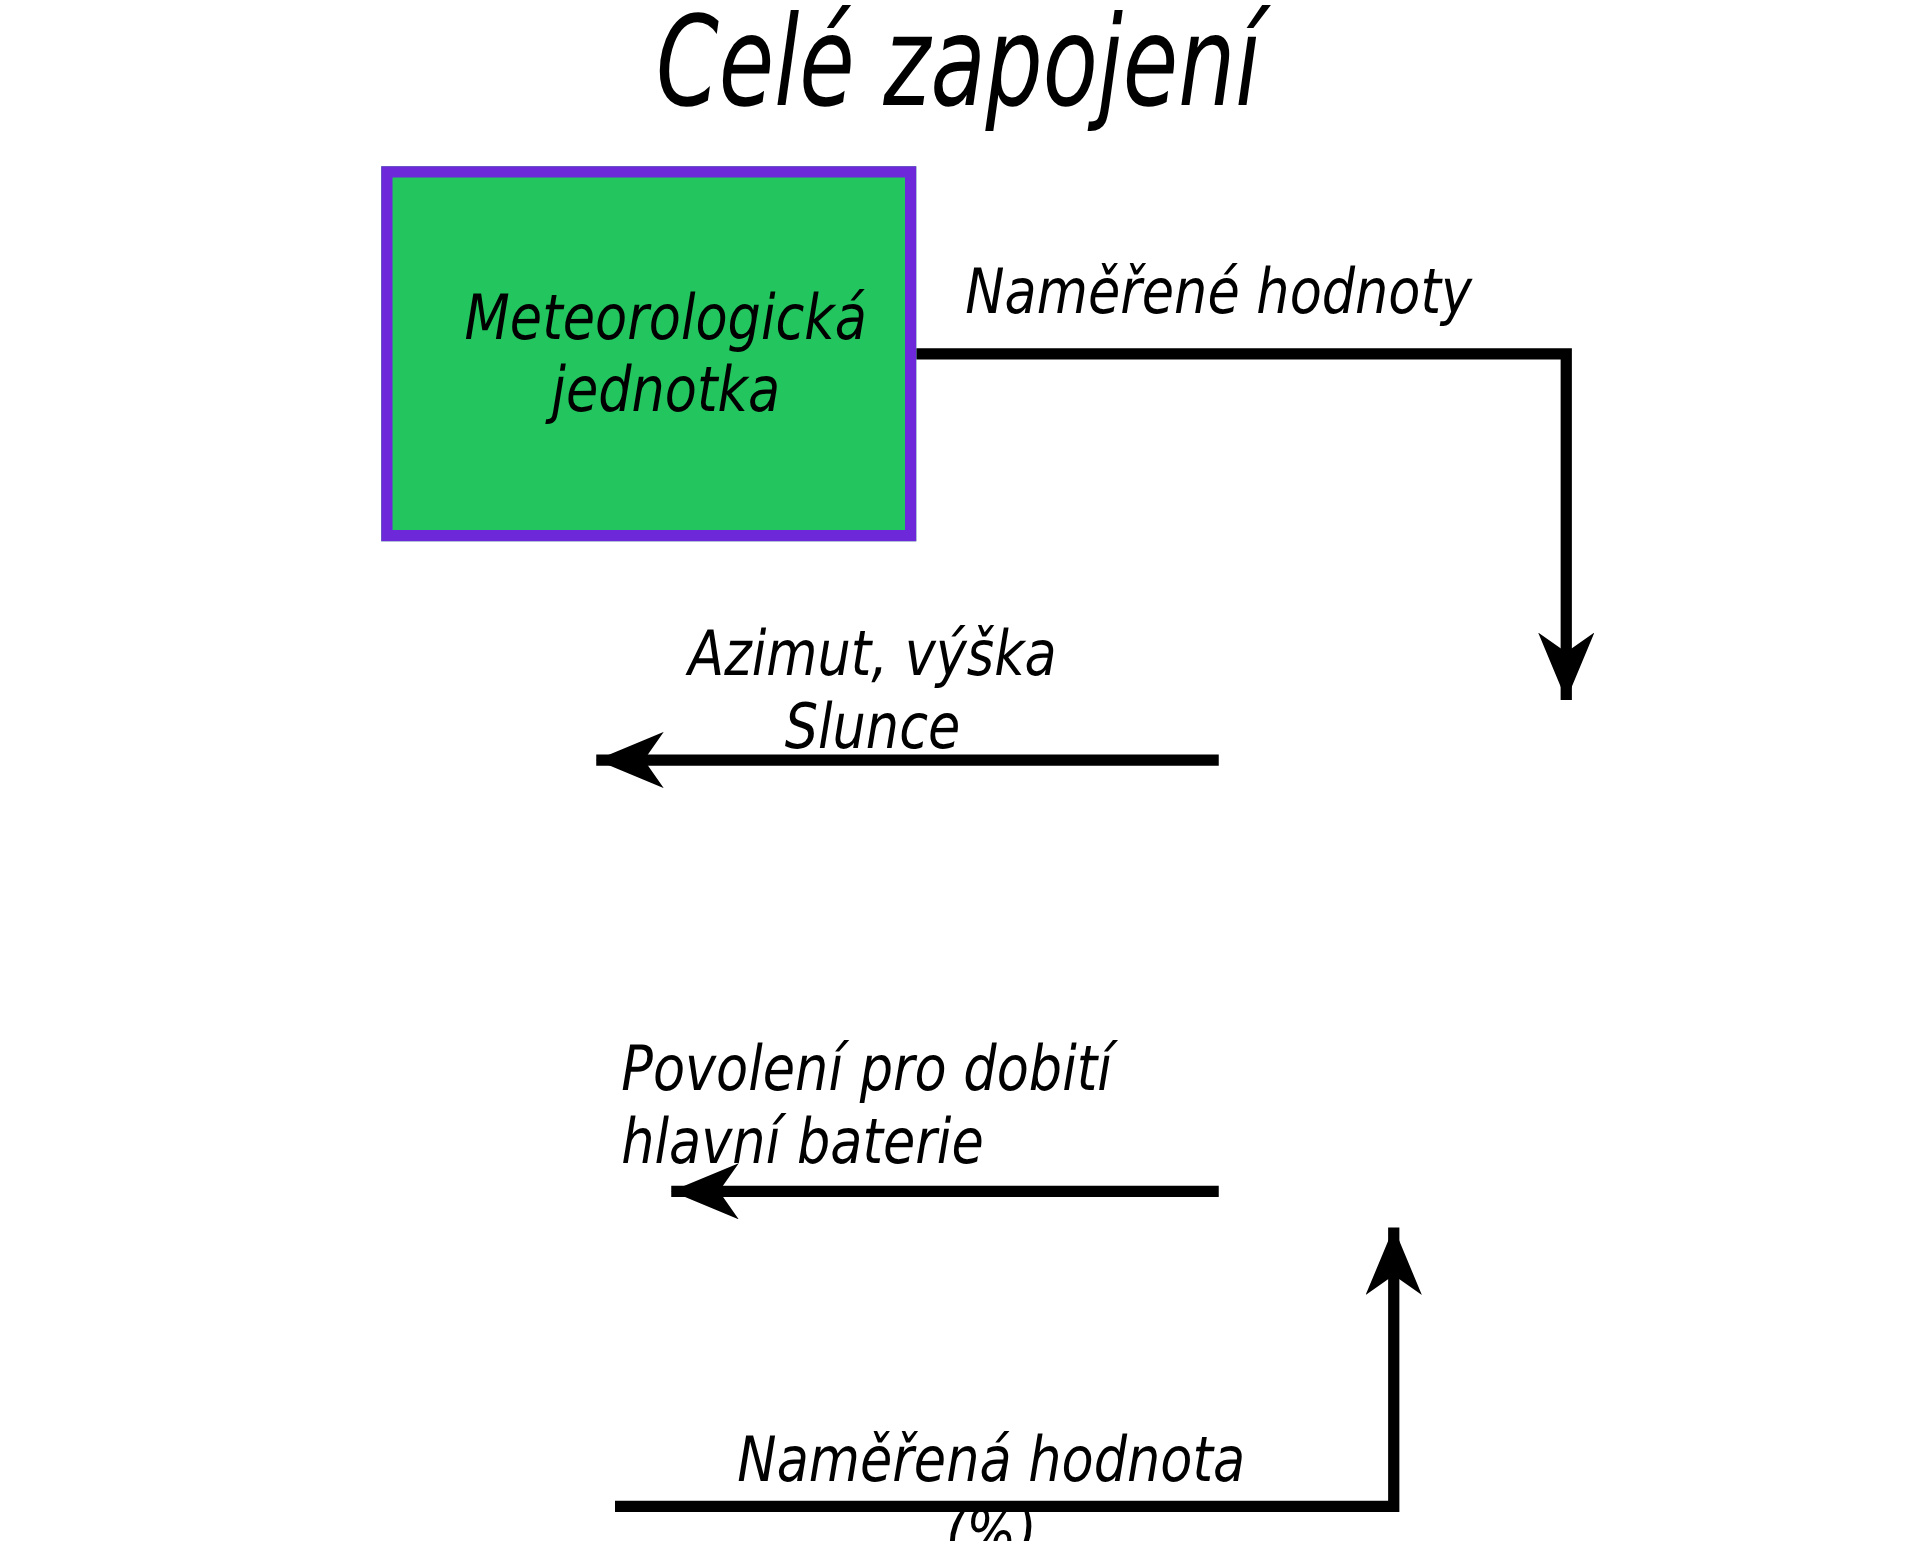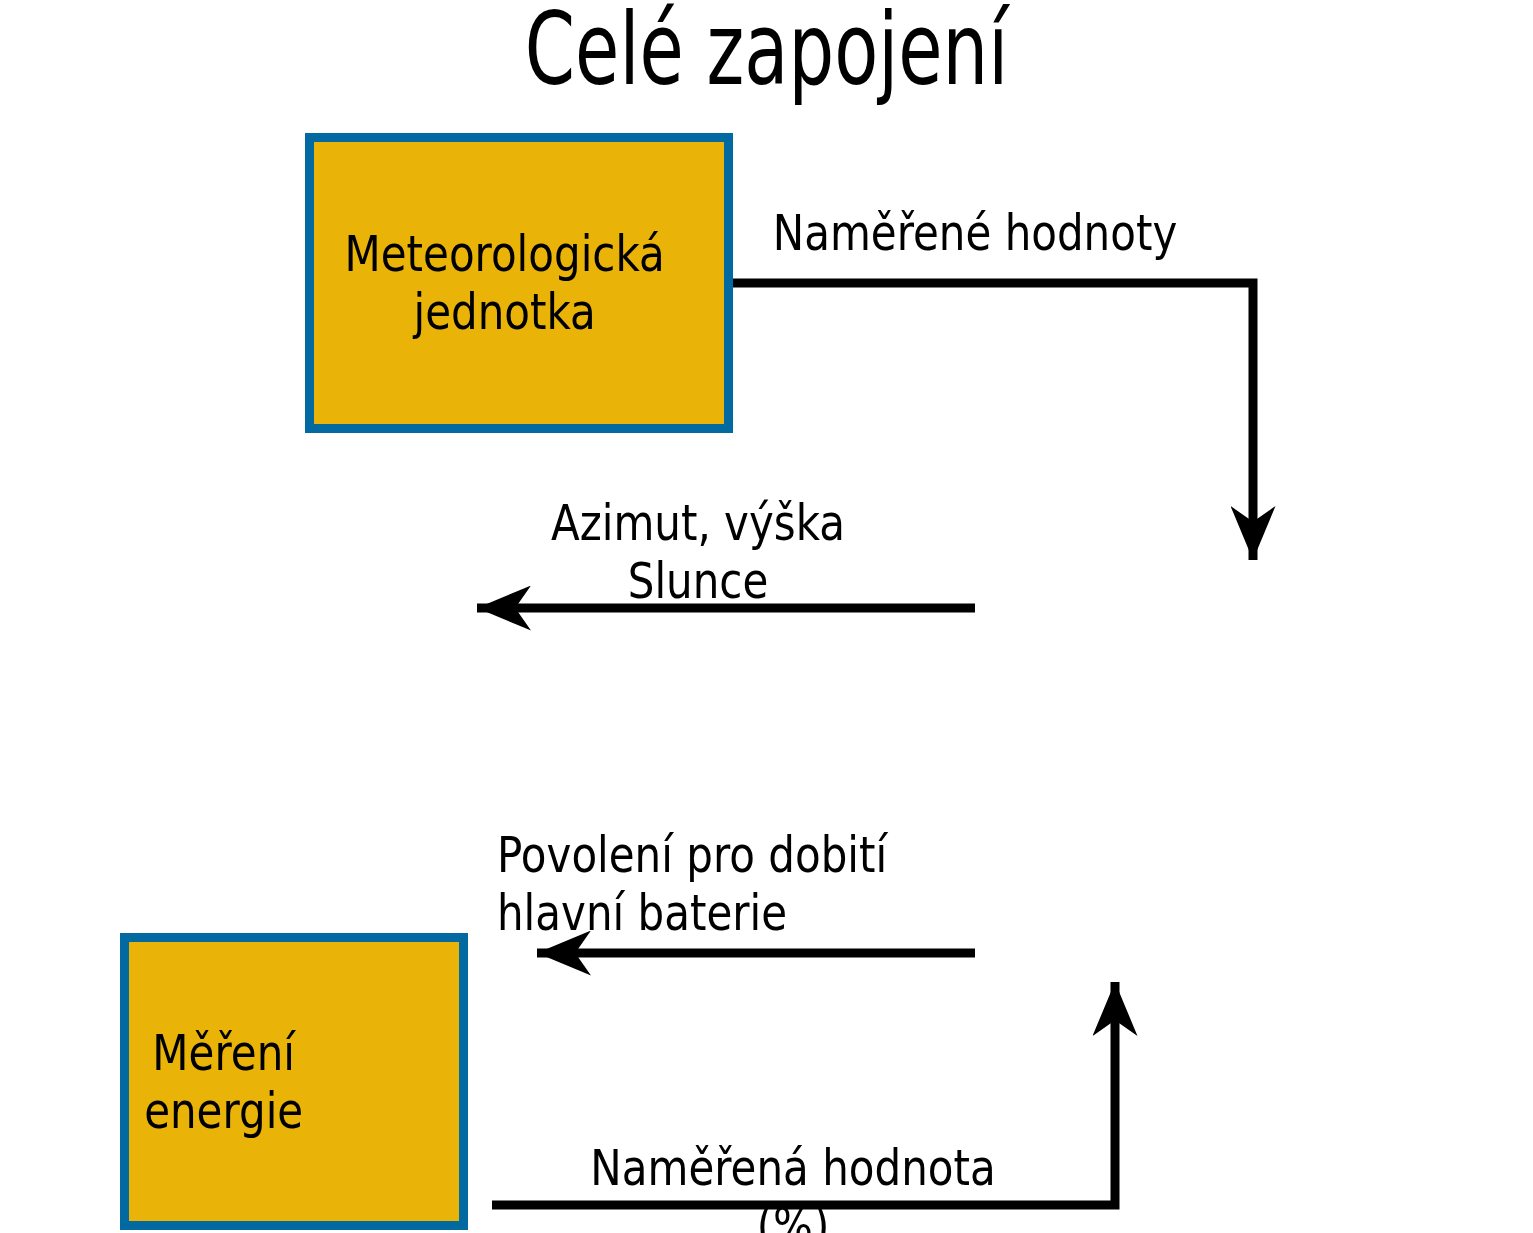--- a/index.html
+++ b/index.html
@@ -8,44 +8,45 @@
     background: #ffffff;
     font-family: "DejaVu Sans", "Liberation Sans", sans-serif;
     color: #000000;
     overflow: hidden;
   }
   .canvas {
     position: relative;
     width: 1533px;
     height: 1233px;
     background: #ffffff;
+    font-style: italic;
   }
   .connector-layer {
     position: absolute;
     left: 0; top: 0;
     width: 1533px; height: 1233px;
   }
   .title {
     position: absolute;
     left: 0; top: 0;
     width: 1533px;
     text-align: center;
     font-size: 100px;
     line-height: 1;
     white-space: nowrap;
     transform: scaleX(0.72);
     transform-origin: 50% 0;
   }
   .node {
     position: absolute;
-    border: 9px solid #0369a1;
-    background: #eab308;
+    border: 9px solid #6d28d9;
+    background: #22c55e;
     display: flex;
     align-items: center;
-    justify-content: flex-start;
+    justify-content: flex-end;
     text-align: center;
   }
   .node-label {
     font-size: 50px;
     line-height: 1.16;
     white-space: pre-line;
     transform: scaleX(0.84);
     transform-origin: center center;
   }
   .node-meteo   { left: 305px; top: 133px; width: 428px; height: 300px; }
@@ -95,24 +96,20 @@
   </svg>
 
   <div class="title">Celé zapojení</div>
 
   <div class="node node-meteo">
     <span class="node-label">Meteorologická
 jednotka</span>
   </div>
 
 
-  <div class="node node-energy">
-    <span class="node-label">Měření
-energie</span>
-  </div>
 
 
   <div class="edge-label centered lbl-measured-values">Naměřené hodnoty</div>
 
   <div class="edge-label centered lbl-sun-azimuth">Azimut, výška Slunce</div>
 
   <div class="edge-label left-aligned lbl-charge-permission">Povolení pro dobití
 hlavní baterie</div>
 
   <div class="edge-label centered lbl-measured-percent">Naměřená hodnota (%)</div>

